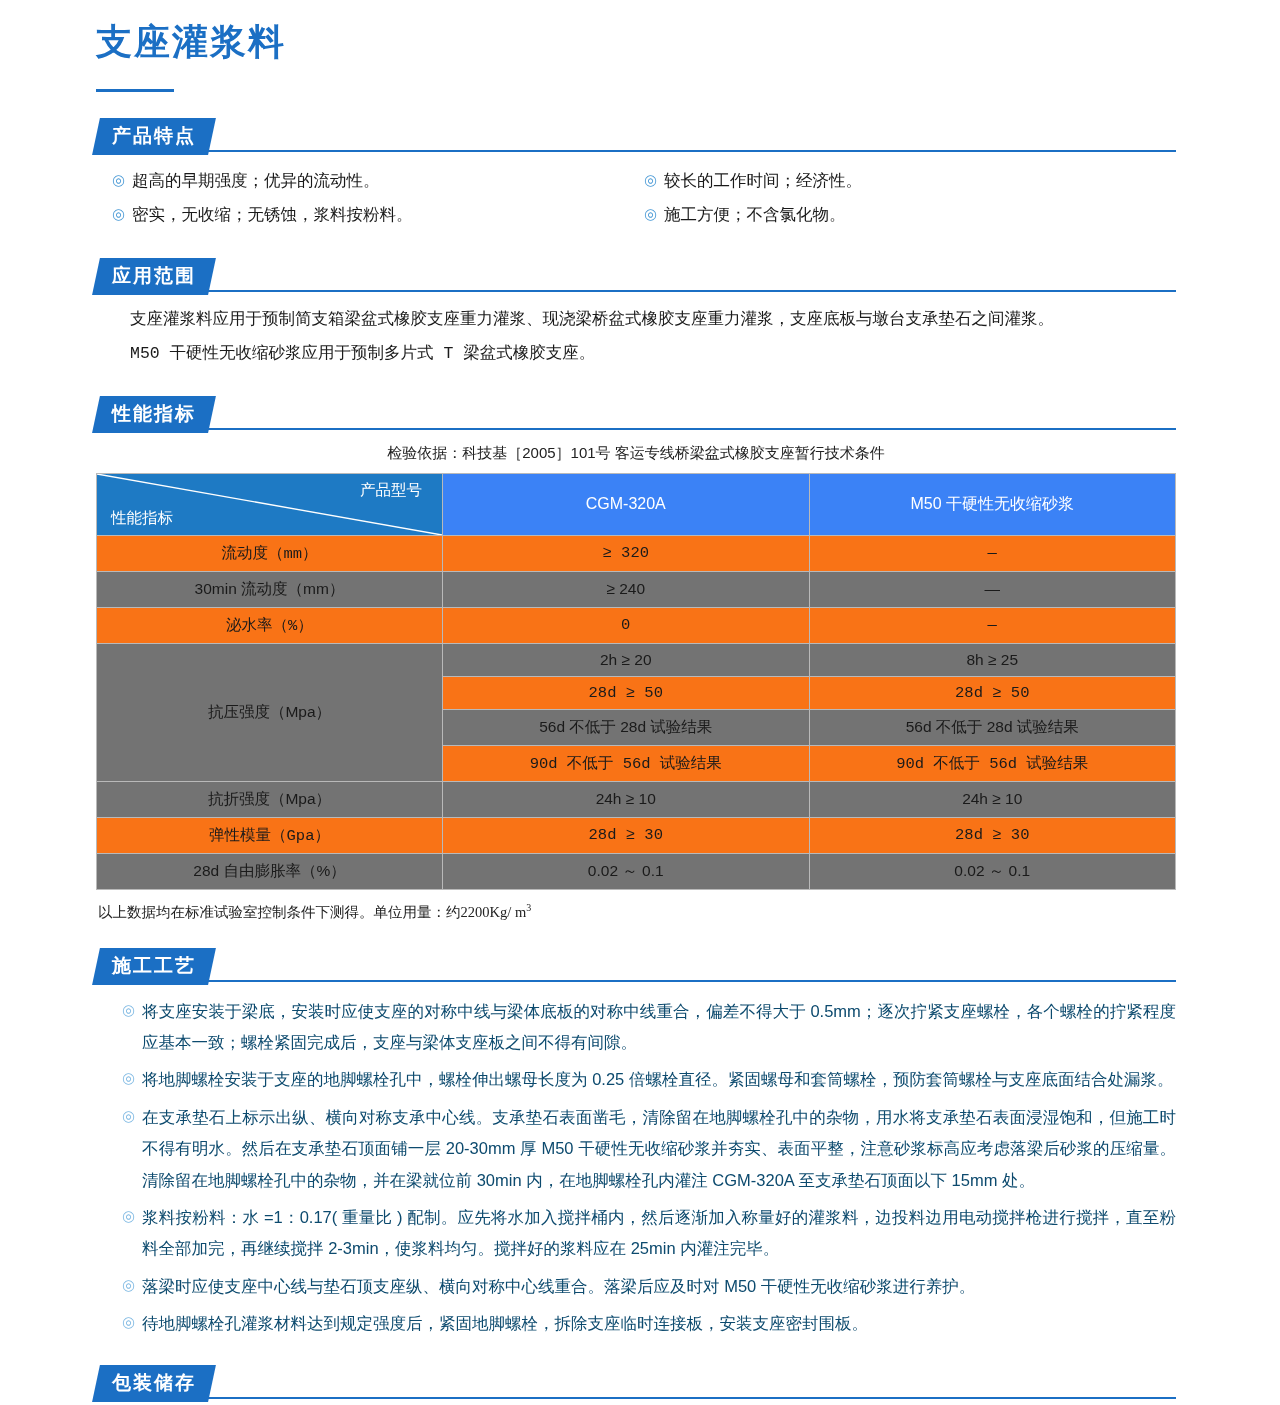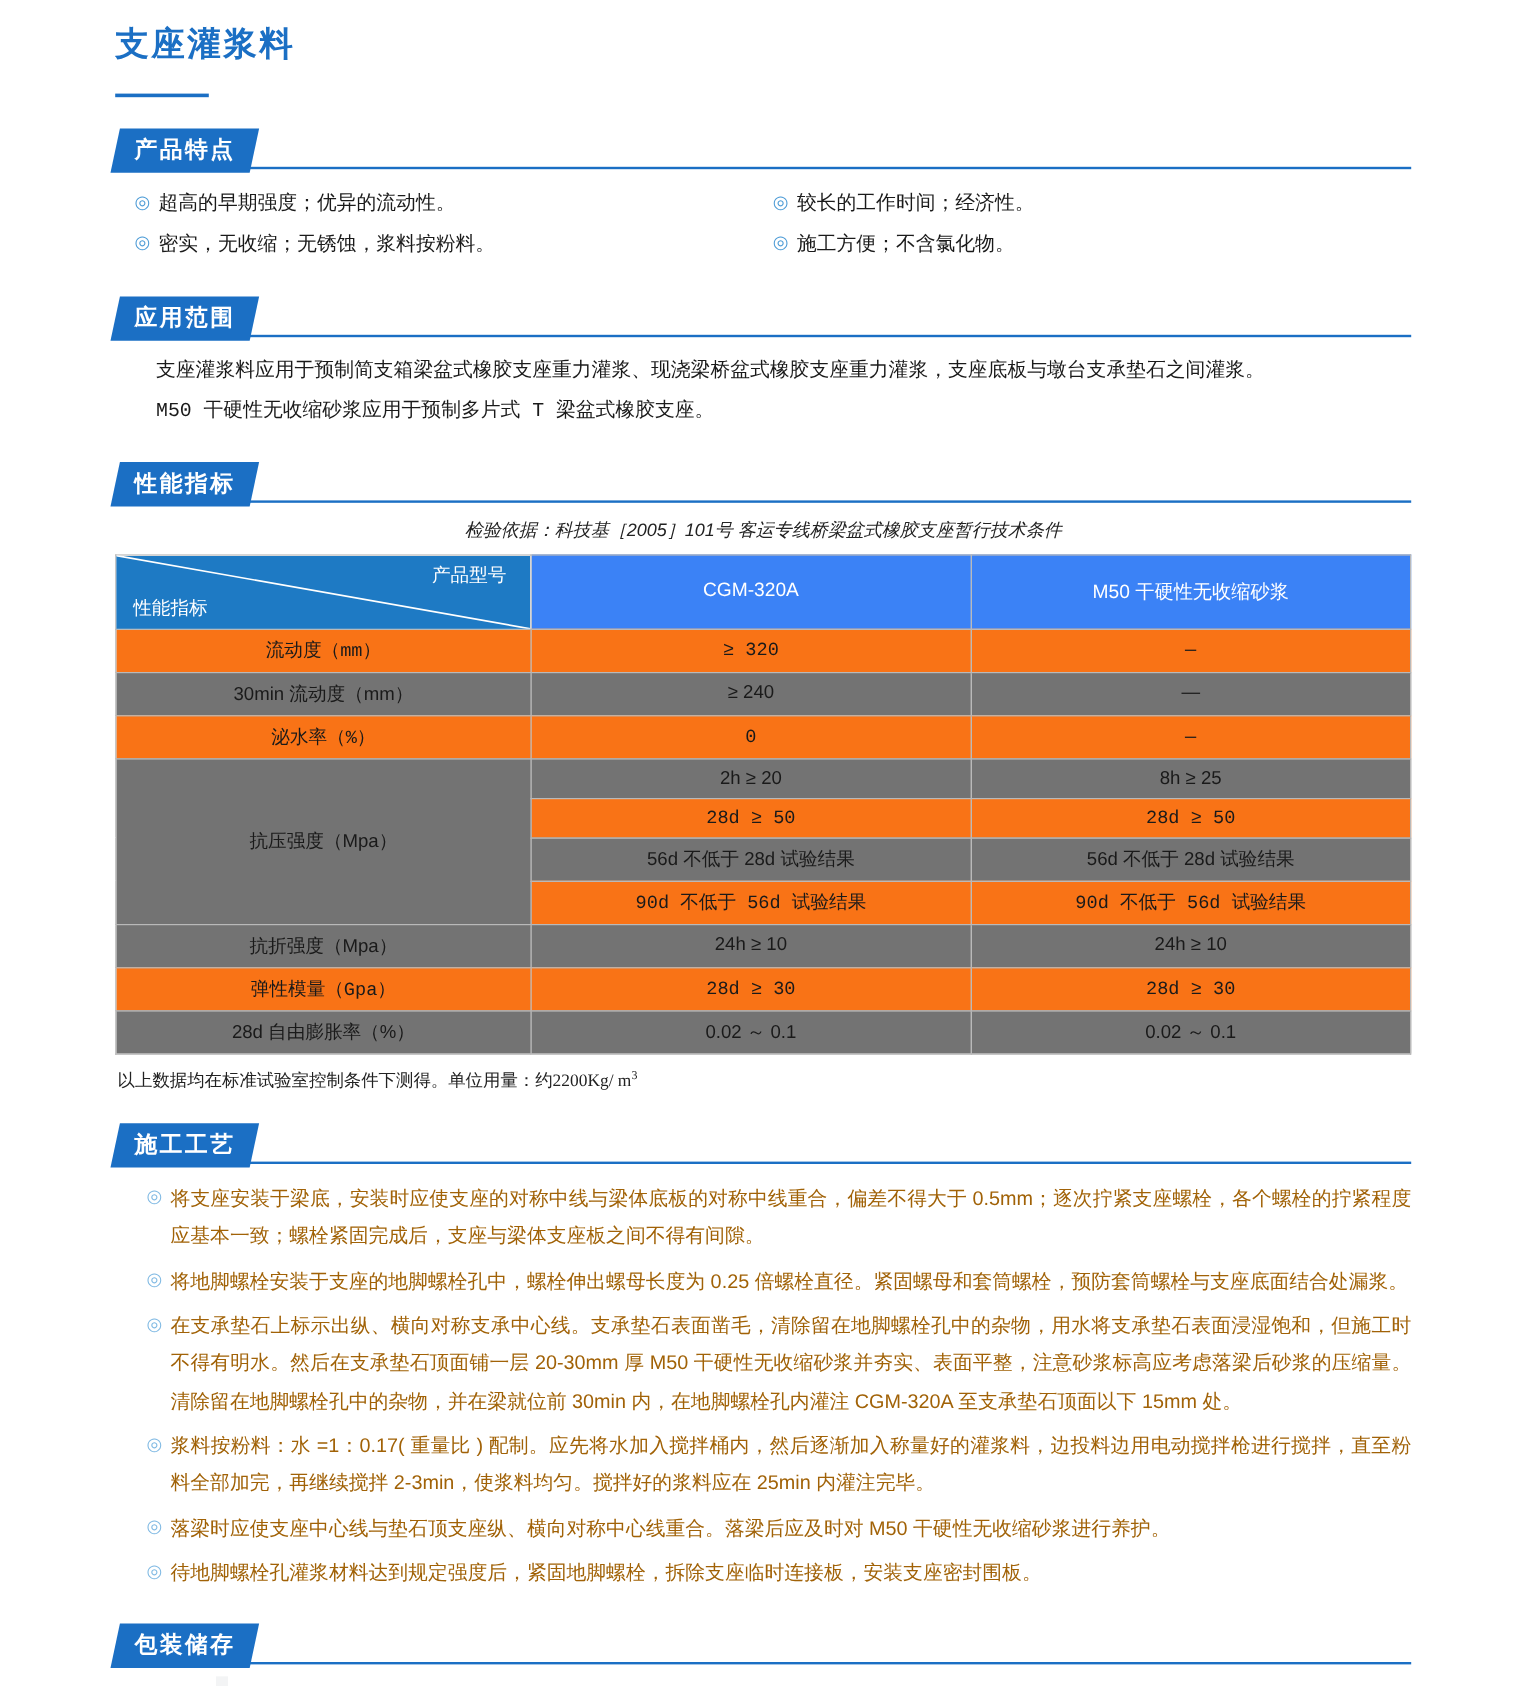--- a/index.html
+++ b/index.html
@@ -10,21 +10,21 @@
   }
   .page {
     width: 1280px;
     min-height: 1405px;
     position: relative;
     background: #fff;
     padding: 0 0 20px 0;
   }
   .title-wrap { padding: 18px 0 0 96px; }
   .doc-title {
-    font-size: 28px;
+    font-size: 36px;
     font-weight: bold;
     color: #1b6fc4;
     letter-spacing: 2px;
     margin: 0;
   }
   .title-rule {
     width: 78px; height: 3px; background: #1b6fc4;
     margin-top: 22px;
   }
   
@@ -86,21 +86,20 @@
   }
   .para { margin: 0; text-indent: 0; font-family: Liberation Mono, monospace; }
   .para + .para { margin-top: 2px; }
 
   
   .table-note {
     text-align: center;
     font-size: 15px;
     color: #222;
     margin: 14px 0 10px 0;
-    font-style: italic;
   }
   table.perf {
     width: 100%;
     border-collapse: collapse;
     font-size: 15.5px;
     color: #1a1a1a;
   }
   table.perf td, table.perf th {
     border: 1px solid #b9b9b9;
     text-align: center;
@@ -153,21 +152,21 @@
     color: #7fb9e3;
     margin-right: 7px;
     font-size: 15px;
     flex: none;
     padding-left: 26px;
     line-height: 1.9;
   }
   .proc-text {
     font-size: 16.5px;
     line-height: 1.9;
-    color: #a16207;
+    color: #0c4a6e;
     text-align: justify;
   }
   .pack-body {
     display: flex;
     align-items: flex-start;
     padding-left: 8px;
     margin-top: 12px;
   }
   .watermark {
     position: absolute;

